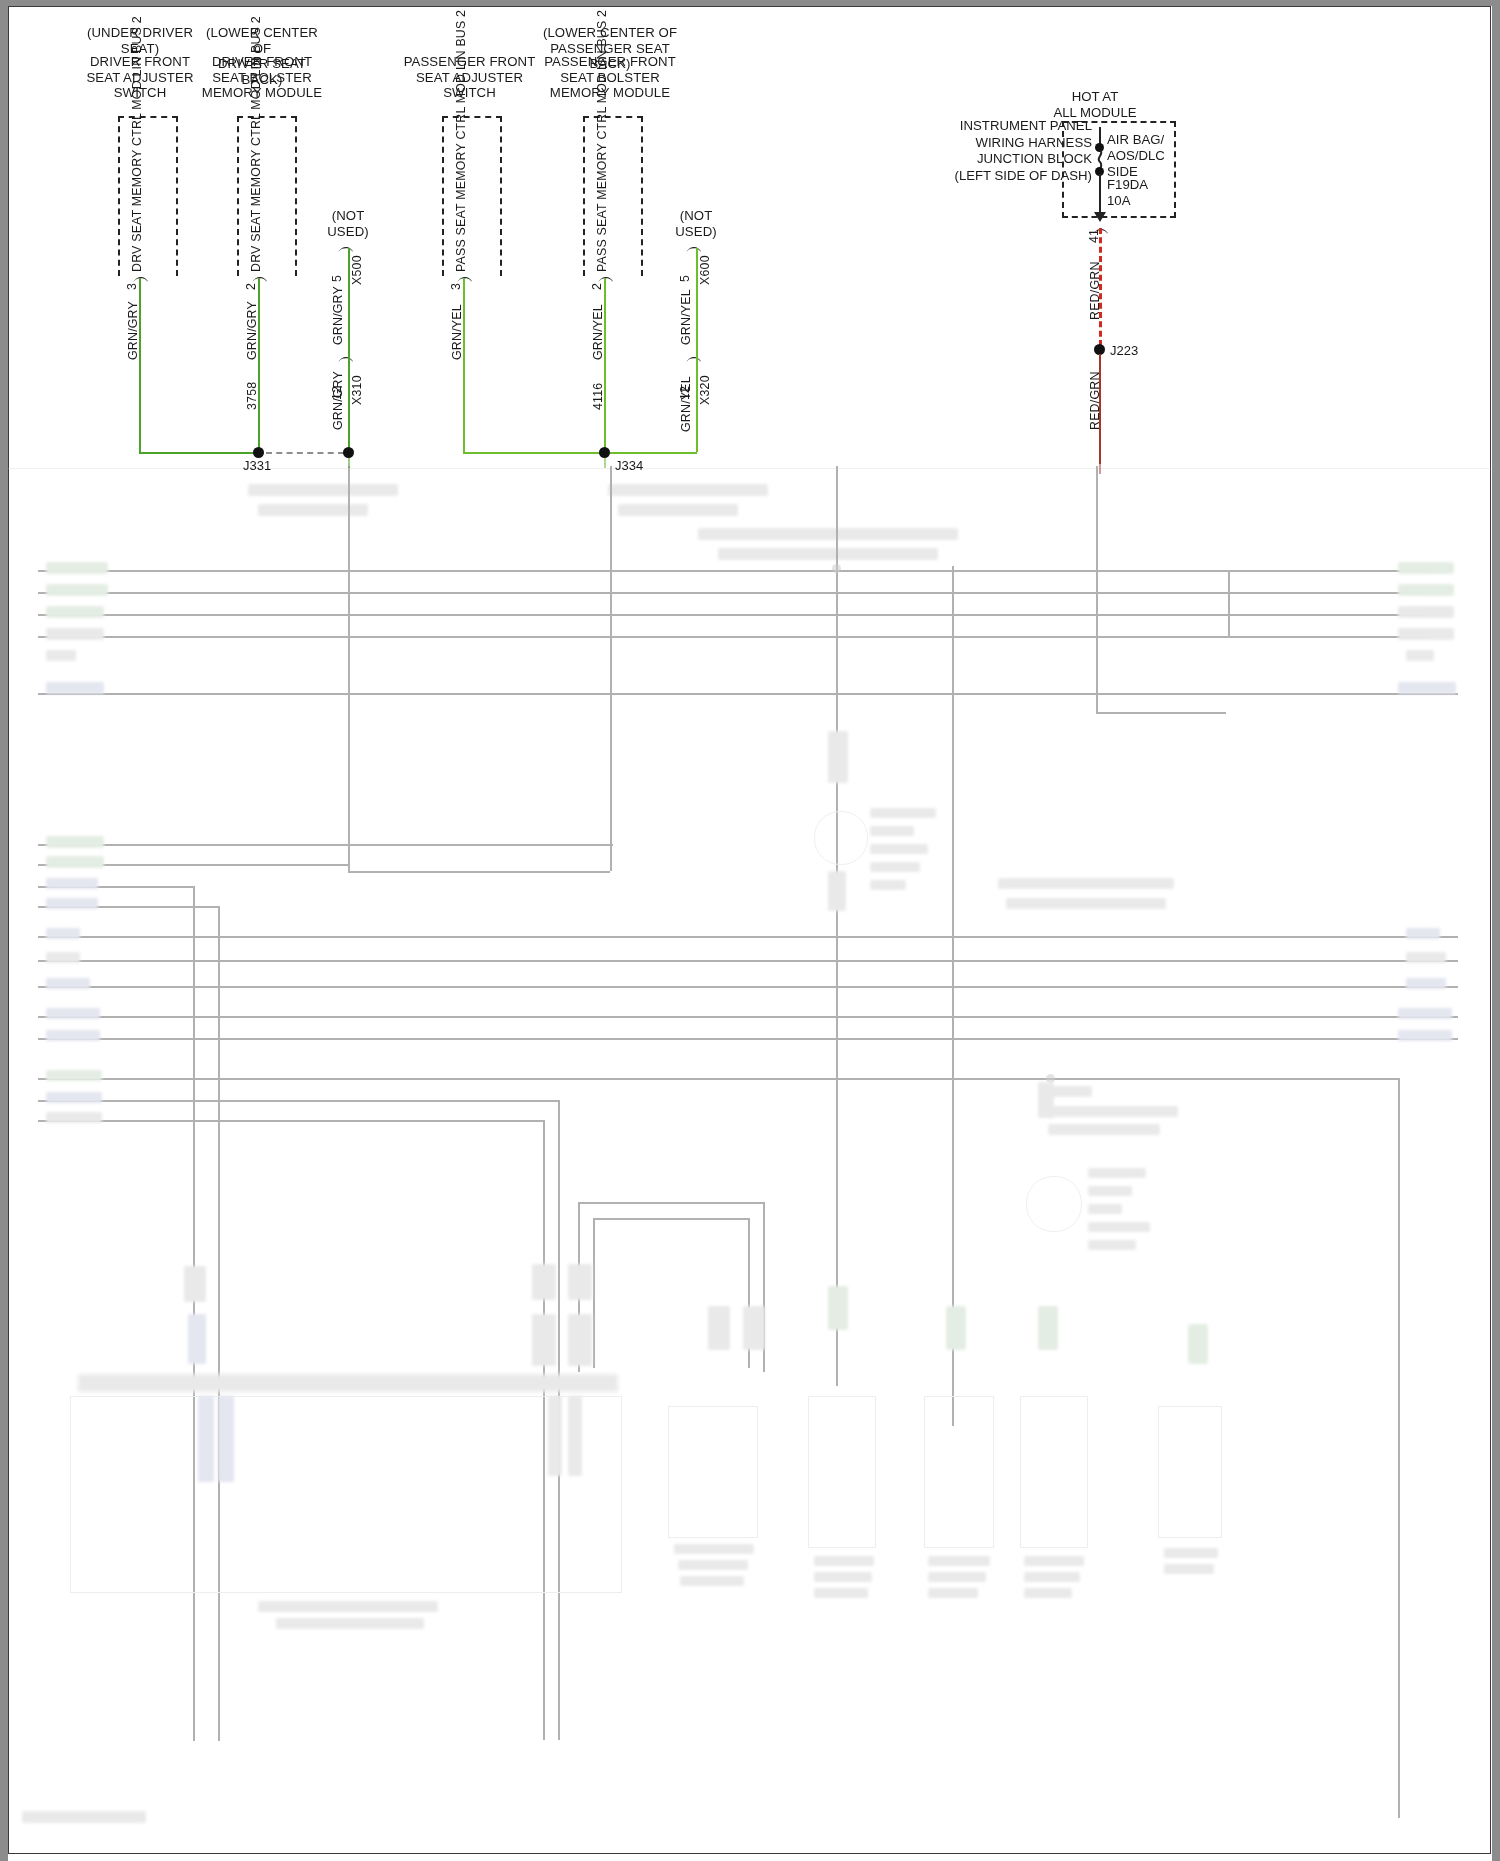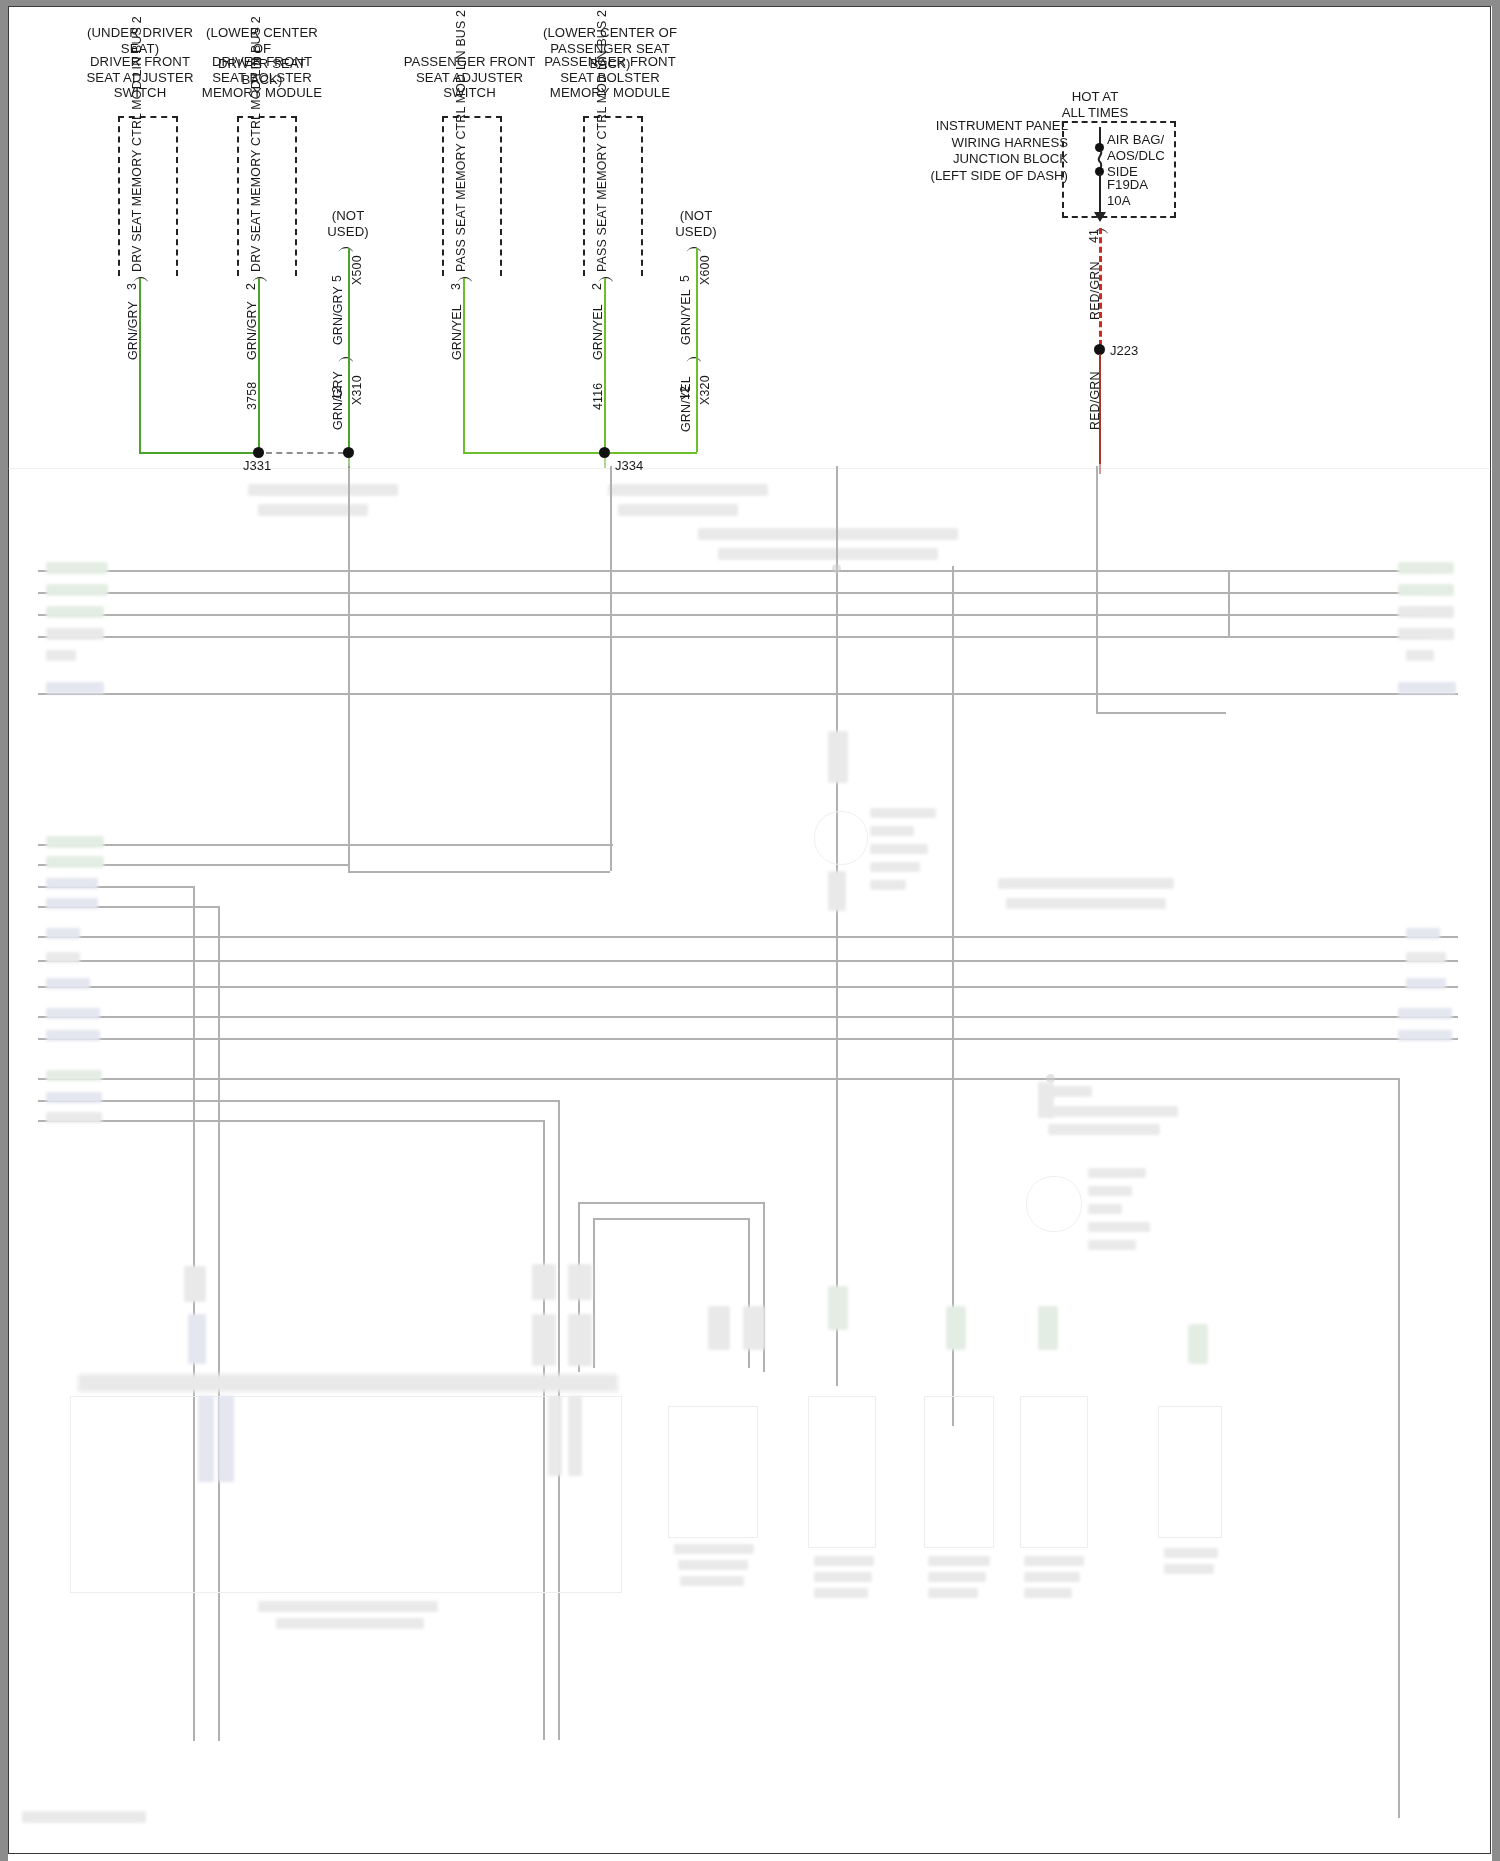--- a/index.html
+++ b/index.html
@@ -342,22 +342,22 @@
 
     <div class="dot" style="left:253px;top:447px;"></div>
     <div class="grey-dash" style="left:266px;top:452px;width:78px;"></div>
     <div class="dot" style="left:343px;top:447px;"></div>
     <div class="splice-label" style="left:243px;top:458px;">J331</div>
 
     <div class="dot" style="left:599px;top:447px;"></div>
     <div class="splice-label" style="left:615px;top:458px;">J334</div>
 
     <div class="hot-txt" style="left:1040px;top:89px;width:110px;">HOT AT
-ALL TIMES</div>
-    <div class="ip-txt" style="left:908px;top:118px;width:160px;">INSTRUMENT PANEL
+ALL MODULE</div>
+    <div class="ip-txt" style="left:932px;top:118px;width:160px;">INSTRUMENT PANEL
 WIRING HARNESS
 JUNCTION BLOCK
 (LEFT SIDE OF DASH)</div>
     <div class="fusebox" style="left:1062px;top:121px;width:114px;height:97px;"></div>
     <div class="fuse-txt" style="left:1107px;top:132px;">AIR BAG/
 AOS/DLC
 SIDE</div>
     <div class="fuse-txt" style="left:1107px;top:177px;">F19DA</div>
     <div class="fuse-txt" style="left:1107px;top:193px;">10A</div>
 

